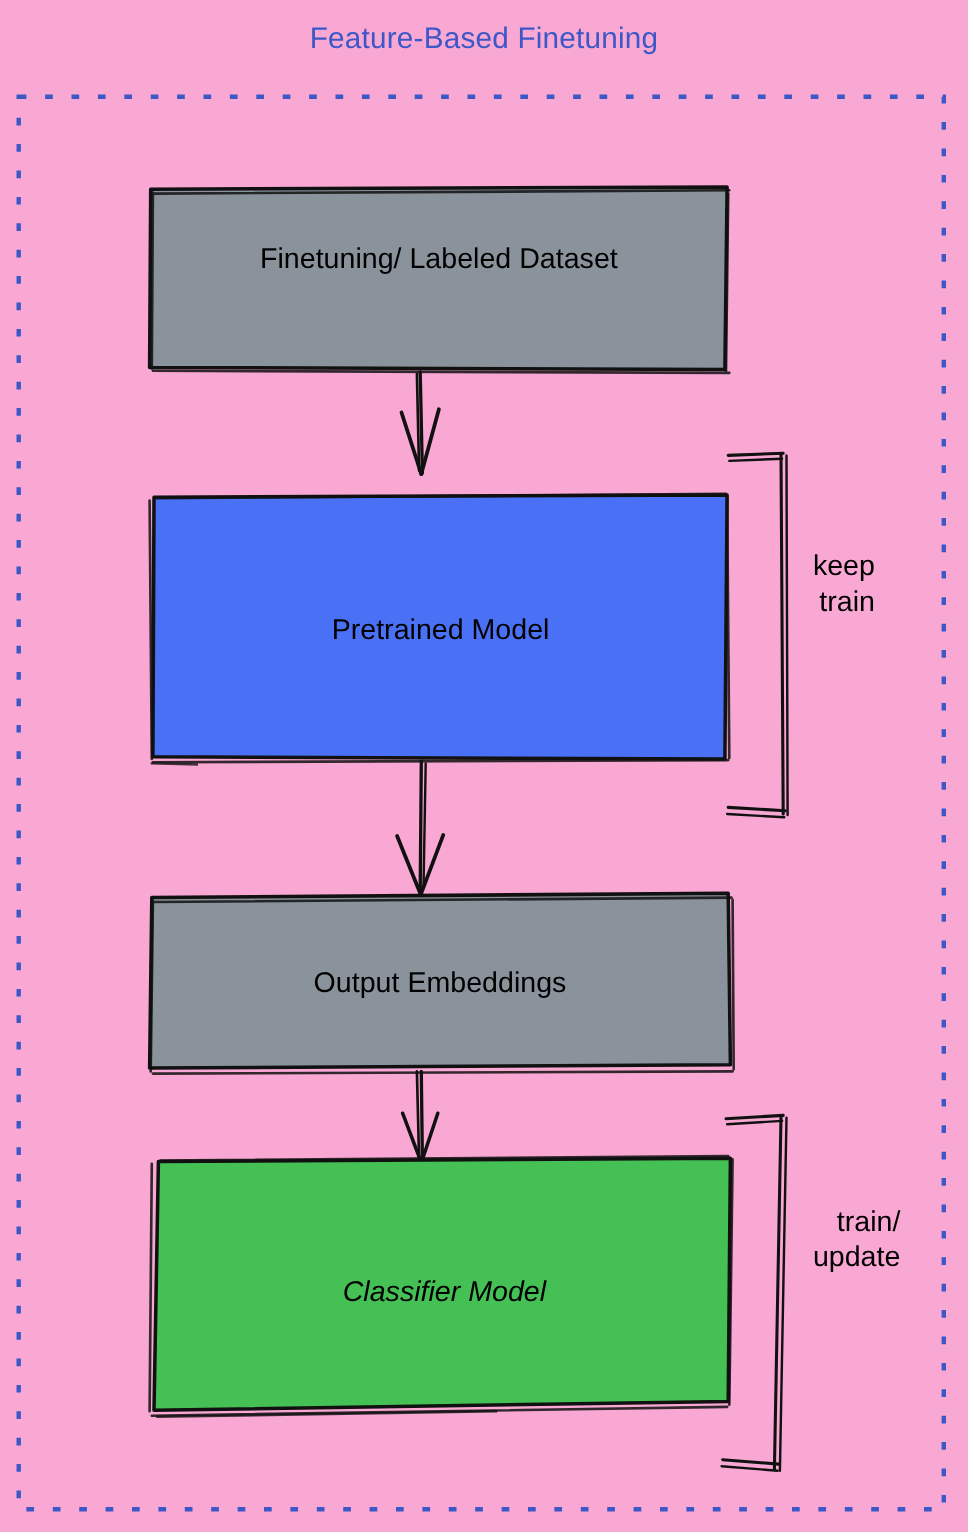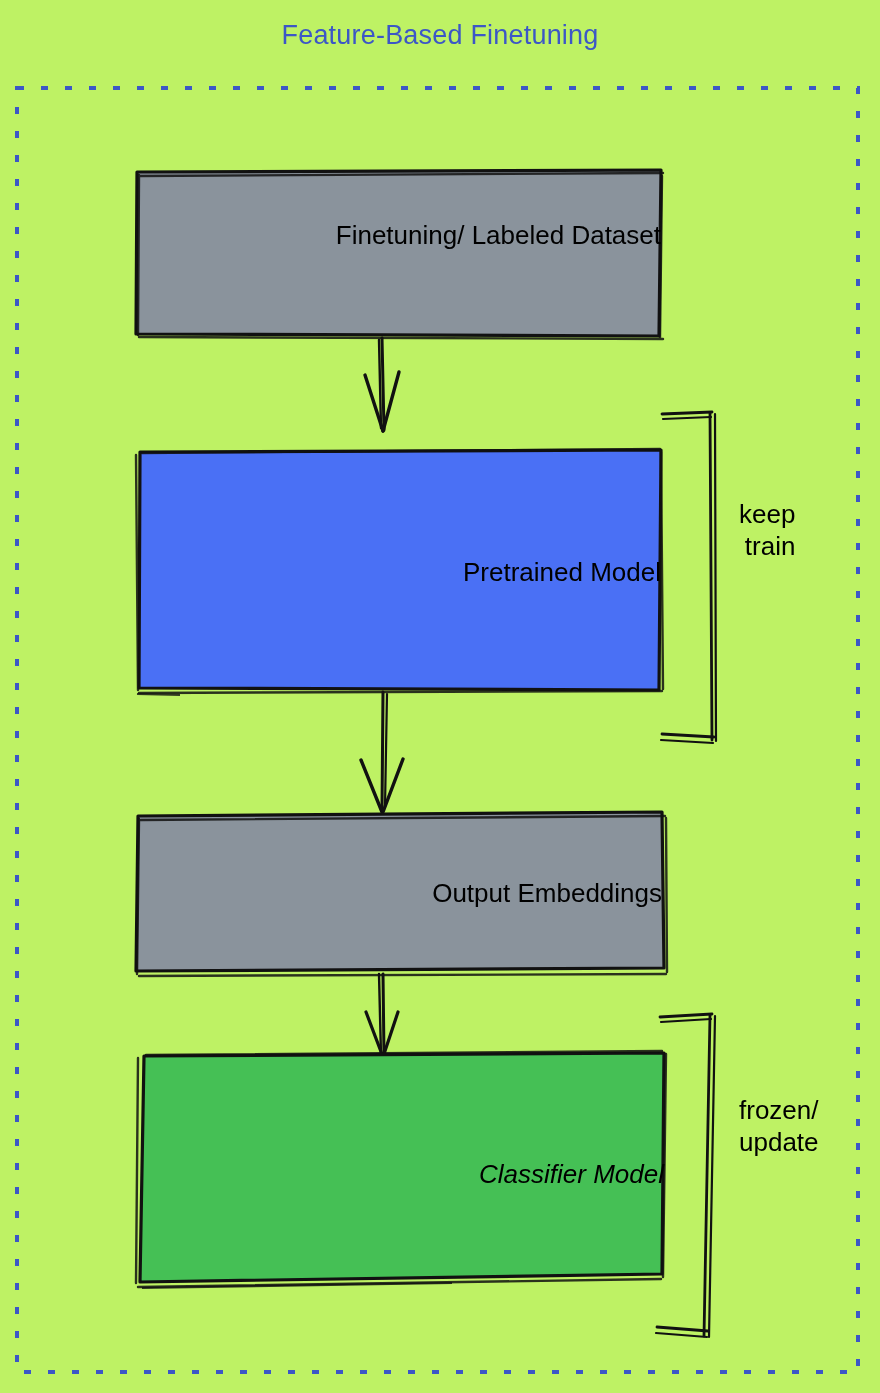--- a/index.html
+++ b/index.html
@@ -7,21 +7,21 @@
     padding: 0;
     background: #ffffff;
   }
   body {
     font-family: "Liberation Sans", sans-serif;
   }
   #canvas {
     position: relative;
     width: 880px;
     height: 1393px;
-    background: #bef264;
+    background: #f9a8d4;
     overflow: hidden;
   }
   #diagram-svg {
     position: absolute;
     left: 0;
     top: 0;
     width: 880px;
     height: 1393px;
   }
   .title {
@@ -31,21 +31,21 @@
     width: 880px;
     text-align: center;
     font-size: 27px;
     font-weight: 500;
     color: #3c57c6;
     letter-spacing: 0.2px;
     font-family: "Liberation Sans", sans-serif;
   }
   .node-label {
     position: absolute;
-    text-align: right;
+    text-align: center;
     color: #000000;
     font-size: 26px;
     font-family: "Liberation Sans", sans-serif;
     white-space: nowrap;
   }
   .side-label {
     position: absolute;
     color: #000000;
     font-size: 26px;
     line-height: 1.22;
@@ -139,21 +139,21 @@
   <div class="node-label" style="left:138px; top:878px; width:524px;">Output Embeddings</div>
 
   <div class="node-label" style="left:144px; top:1159px; width:520px;font-style:italic;">Classifier Model</div>
 
   <div class="side-label" style="left:739px; top:499px;">
     <div>keep</div>
     <div>train</div>
   </div>
 
   <div class="side-label" style="left:739px; top:1095px;">
-    <div>frozen/</div>
+    <div>train/</div>
     <div>update</div>
   </div>
 
   <div class="node-hit" style="left:136px; top:170px; width:527px; height:168px;"></div>
   <div class="node-hit" style="left:136px; top:449px; width:528px; height:245px;"></div>
   <div class="node-hit" style="left:136px; top:812px; width:531px; height:164px;"></div>
   <div class="node-hit" style="left:136px; top:1051px; width:531px; height:237px;"></div>
 
 </div>
 

